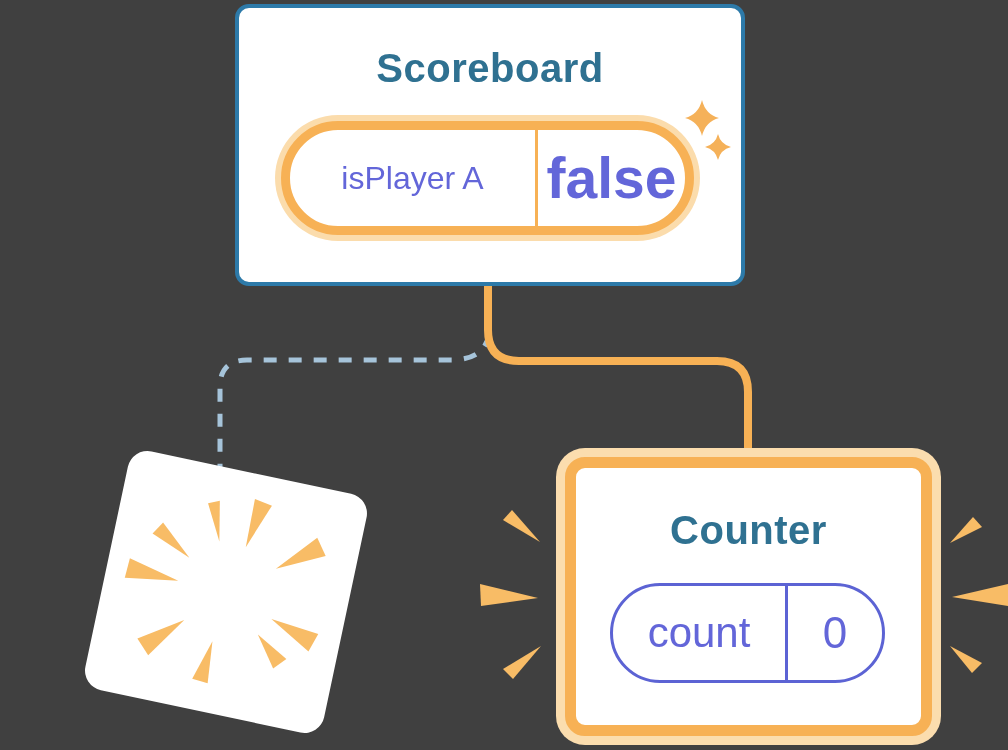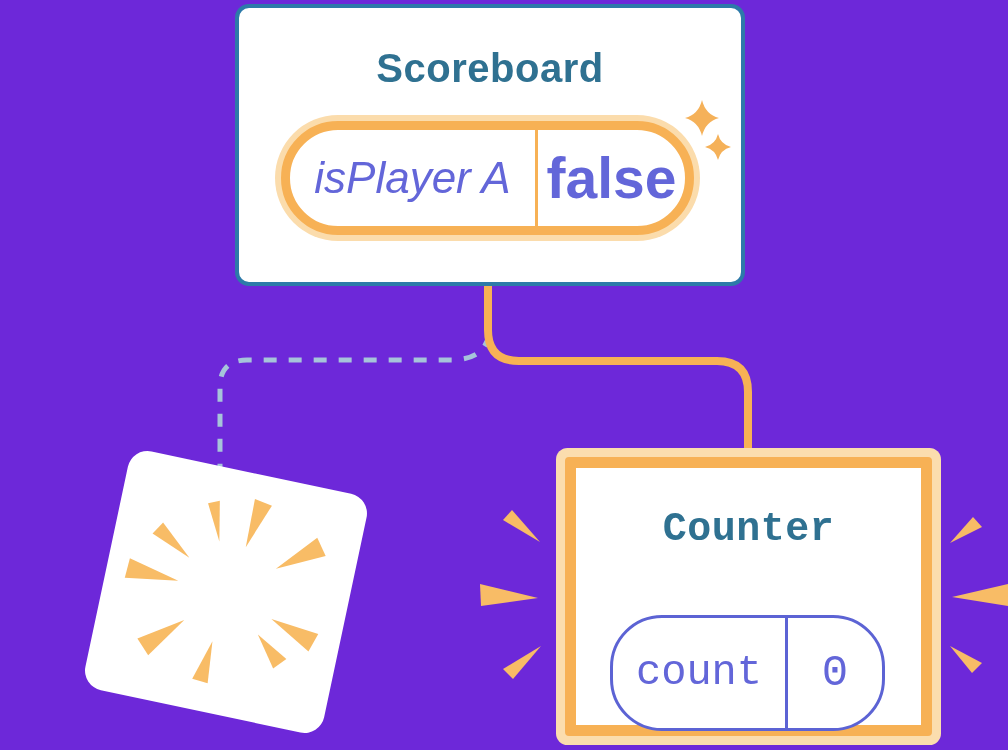--- a/index.html
+++ b/index.html
@@ -4,43 +4,42 @@
 <style>
   html, body { margin: 0; padding: 0; }
   body {
     width: 1008px; height: 750px;
     font-family: "Liberation Sans", sans-serif;
     background: #4b6570;
   }
   .stage {
     position: relative;
     width: 1008px; height: 750px;
-    background: #6d28d9;
+    background: #404040;
     overflow: hidden;
   }
   svg.layer { position: absolute; left: 0; top: 0; }
 
   .card {
     position: absolute;
     background: #ffffff;
     box-sizing: border-box;
   }
   .scoreboard {
     left: 235px; top: 4px;
     width: 510px; height: 282px;
     border: 4px solid #2d7aa9;
     border-radius: 14px;
   }
   .counter {
     left: 565px; top: 457px;
     width: 367px; height: 279px;
     border: 11px solid #f7b155;
-    border-radius: 4px;
+    border-radius: 20px;
     box-shadow: 0 0 0 9px #fbddae;
-    font-family: Liberation Mono, monospace;
   }
   .comp-title {
     position: absolute; left: 0; right: 0;
     text-align: center;
     font-size: 40px; font-weight: 600;
     color: #2f7191;
     letter-spacing: 0.5px;
     line-height: 1;
   }
   .scoreboard .comp-title { top: 40px; }
@@ -54,31 +53,30 @@
   }
   .orange-pill {
     left: 42px; top: 113px;
     width: 413px; height: 114px;
     border: 9px solid #f7b155;
     border-radius: 60px;
     box-shadow: 0 0 0 6px #fbdcac;
   }
   .purple-pill {
     left: 34px; top: 115px;
-    width: 275px; height: 116px;
+    width: 275px; height: 100px;
     border: 3px solid #5c63d4;
     border-radius: 52px;
-    margin-top: 32px;
   }
   .cell {
     display: flex; align-items: center; justify-content: center;
     color: #6366d9;
     line-height: 1;
   }
-  .orange-pill .cell.key   { width: 245px; font-size: 44px; font-style: italic; }
+  .orange-pill .cell.key   { width: 245px; font-size: 32px; }
   .orange-pill .cell.value { flex: 1; font-size: 57px; font-weight: 700; }
   .purple-pill .cell.key   { width: 172px; font-size: 42px; }
   .purple-pill .cell.value { flex: 1; font-size: 44px; }
   .pill-divider { width: 3px; }
   .pill-divider.orange { background: #f7b155; }
   .pill-divider.purple { background: #5c63d4; }
 
   .sparkles { position: absolute; left: 438px; top: 85px; }
 
   .poof {

